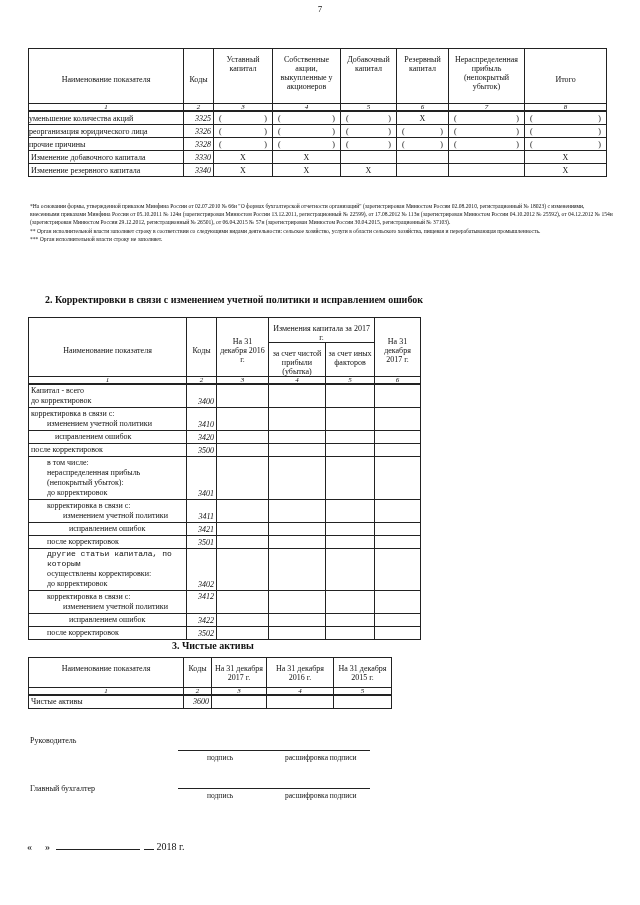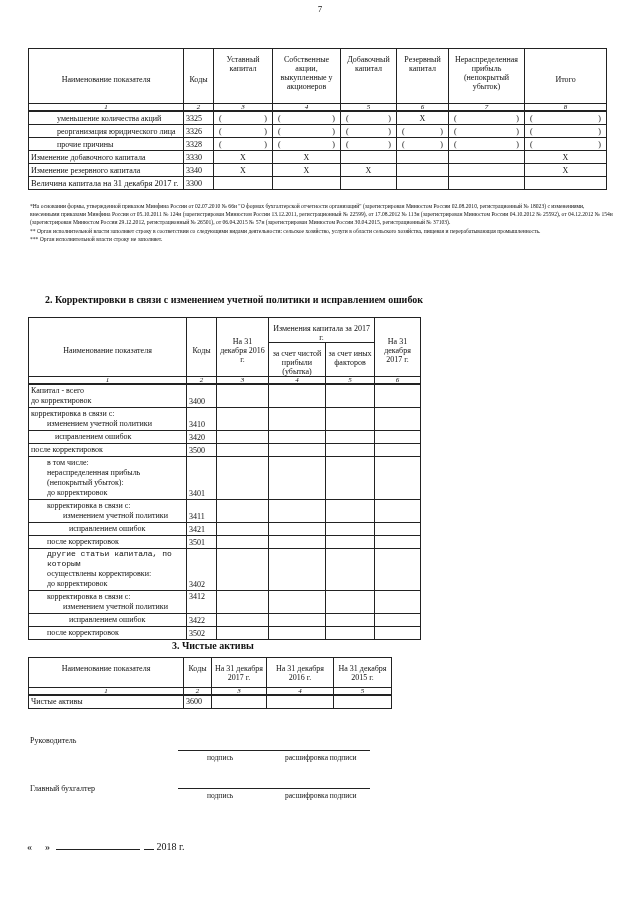--- a/index.html
+++ b/index.html
@@ -12,24 +12,24 @@
   .page-num { left: 0; width: 640px; top: 4px; text-align: center; font-size: 9px; }
 
   table { border-collapse: collapse; position: absolute; table-layout: fixed; }
   td, th {
     border: 1px solid #222; padding: 0 2px; font-weight: normal;
     font-size: 8px; line-height: 9px; vertical-align: middle; overflow: hidden;
   }
   th { text-align: center; vertical-align: top; padding-top: 6px; }
   th.mid { vertical-align: middle; }
   .numrow td { text-align: center; font-style: italic; height: 6px; line-height: 6px; font-size: 7px; padding: 0; border-bottom: 2px solid #222; }
-  .code { text-align: left; }
+  .code { text-align: right; font-style: italic; }
   .x { text-align: center; }
   .paren { display: flex; justify-content: space-between; padding: 0 3px; }
-  .indent1 { padding-left: 28px; }
+  .indent1 { padding-left: 0; }
 
   
   #t1 { left: 28px; top: 48px; width: 578px; }
   #t1 .data td { height: 12px; }
   
   .fn { left: 30px; top: 202px; width: 585px; font-size: 5.6px; line-height: 8.2px; }
   .fn p { margin: 0; }
 
   .sec-title { font-weight: bold; font-size: 10px; }
   #s2title { left: 45px; top: 294px; }
@@ -213,30 +213,20 @@
       <tr class="data">
         <td>Изменение резервного капитала</td>
         <td class="code">3340</td>
         <td class="x">X</td>
         <td class="x">X</td>
         <td class="x">X</td>
         <td></td>
         <td></td>
         <td class="x">X</td>
       </tr>
-      <tr class="data">
-        <td style="font-size: 8.5px;">Величина капитала на 31 декабря 2017 г.</td>
-        <td class="code">3300</td>
-        <td></td>
-        <td></td>
-        <td></td>
-        <td></td>
-        <td></td>
-        <td></td>
-      </tr>
     </tbody>
 </table>
 
 <div class="abs fn">
   <p>*На основании формы, утвержденной приказом Минфина России от 02.07.2010 № 66н "О формах бухгалтерской отчетности организаций" (зарегистрирован Минюстом России 02.08.2010, регистрационный № 18023) с изменениями, внесенными приказами Минфина России от 05.10.2011 № 124н (зарегистрирован Минюстом России 13.12.2011, регистрационный № 22599), от 17.08.2012 № 113н (зарегистрирован Минюстом России 04.10.2012 № 25592), от 04.12.2012 № 154н (зарегистрирован Минюстом России 29.12.2012, регистрационный № 26501), от 06.04.2015 № 57н (зарегистрирован Минюстом России 30.04.2015, регистрационный № 37103).</p>
   <p>** Орган исполнительной власти заполняет строку в соответствии со следующими видами деятельности: сельское хозяйство, услуги в области сельского хозяйства, пищевая и перерабатывающая промышленность.</p>
   <p>*** Орган исполнительной власти строку не заполняет.</p>
 </div>
 
 <div id="s2title" class="abs sec-title">2. Корректировки в связи с изменением учетной политики и исправлением ошибок</div>

